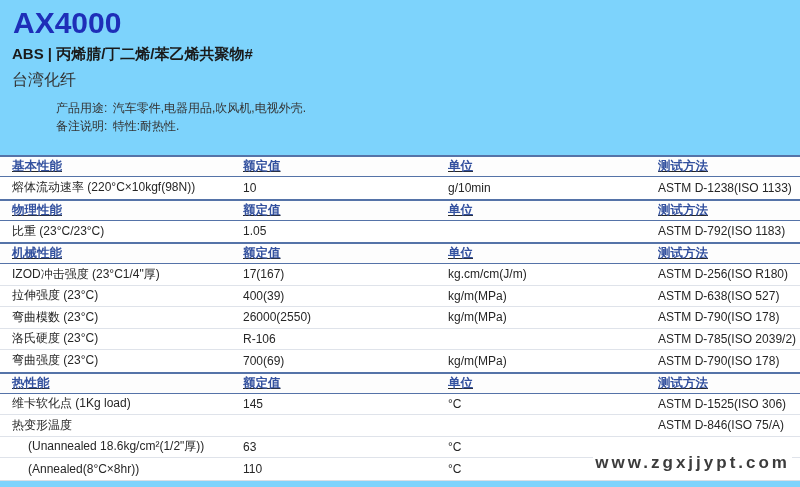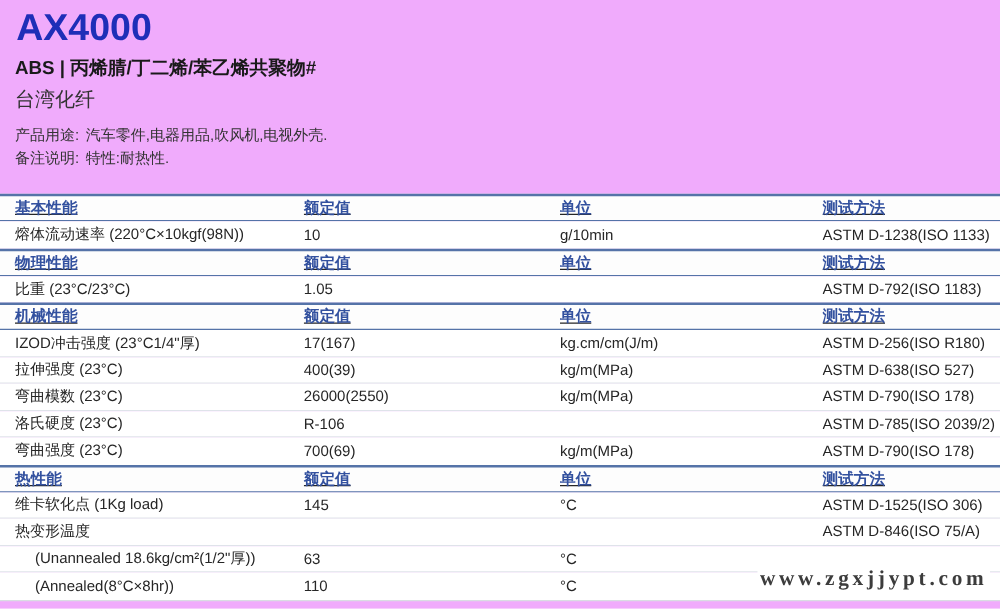--- a/index.html
+++ b/index.html
@@ -5,21 +5,21 @@
   * { margin: 0; padding: 0; box-sizing: border-box; }
   html, body { background: #ffffff; }
   body {
     font-family: "Liberation Sans", "DejaVu Sans", sans-serif;
     color: #262626;
   }
   .page {
     position: relative;
     width: 800px;
     height: 487px;
-    background: #f0abfc;
+    background: #7dd3fc;
     overflow: hidden;
   }
   .title {
     position: absolute;
     top: 6px;
     left: 13px;
     font-size: 30px;
     font-weight: bold;
     color: #1e2eb8;
     letter-spacing: 0px;
@@ -41,21 +41,21 @@
     color: #333333;
   }
   .meta-line {
     position: absolute;
     left: 12px;
     font-size: 12px;
     color: #333333;
   }
   .meta-usage { top: 100px; }
   .meta-note  { top: 118px; }
-  .meta-line .lbl { margin-right: 2px; }
+  .meta-line .lbl { margin-right: 2px; margin-left: 44px; }
 
   .ptable {
     position: absolute;
     top: 155px;
     left: 0;
     width: 800px;
     border-bottom: 1px solid #d9dde3;
   }
   .row {
     display: flex;
@@ -88,21 +88,21 @@
   .c-prop   { width: 243px; padding-left: 12px; }
   .c-val    { width: 205px; }
   .c-unit   { width: 210px; }
   .c-method { flex: 1; }
   .indented .c-prop { padding-left: 28px; }
 
   .watermark {
     position: absolute;
     top: 452px;
     right: 8px;
-    font-family: Liberation Serif, serif;
+    font-family: Liberation Sans, sans-serif;
     font-size: 17px;
     font-weight: bold;
     letter-spacing: 3px;
     color: #3c3c3c;
     background: #ffffff;
     padding: 1px 2px;
     z-index: 5;
   }
 </style>
 </head>

